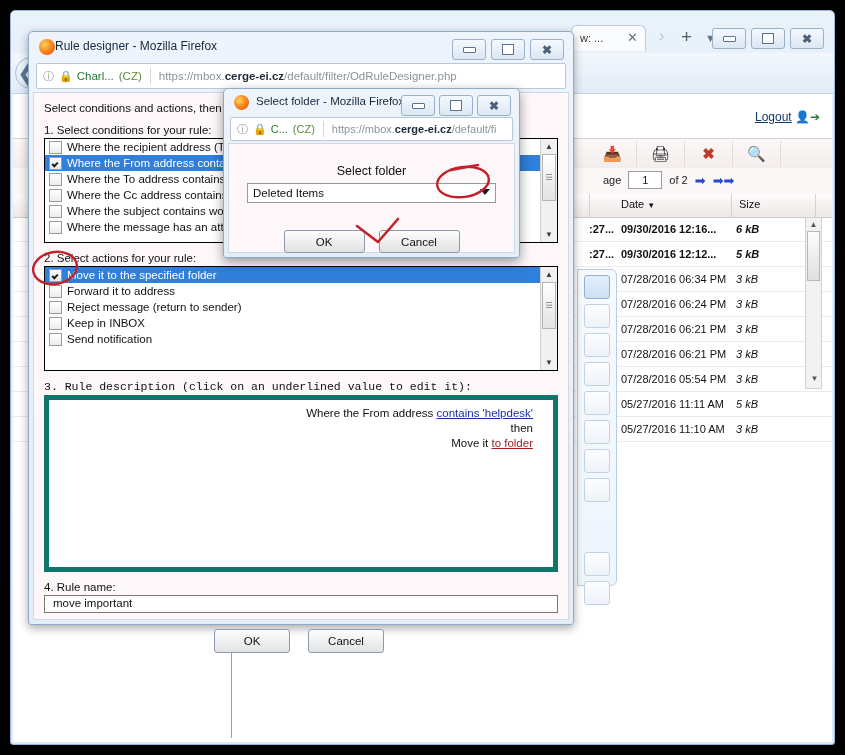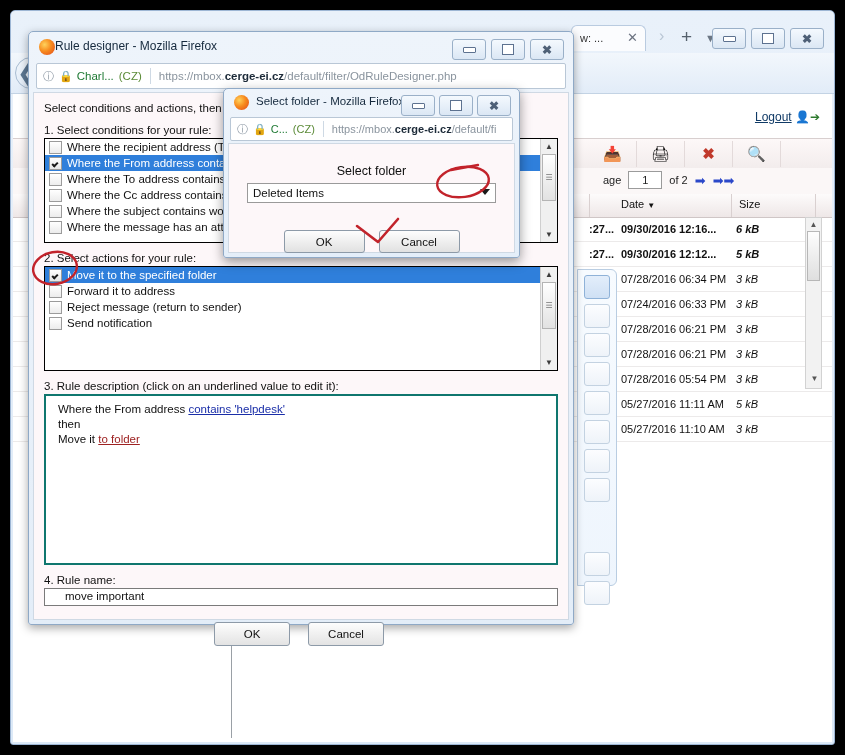--- a/index.html
+++ b/index.html
@@ -116,26 +116,26 @@
   .cbx{width:11px;height:11px;border:1px solid #9b9b9b;background:linear-gradient(#fff,#ececec);
       margin-right:5px;flex:none;position:relative;}
   .cbx.on{background:linear-gradient(#fff,#e6e6e6);}
   .cbx.on:after{content:"";position:absolute;left:2px;top:4px;width:4px;height:2px;
       border-left:2px solid #1a1a1a;border-bottom:2px solid #1a1a1a;transform:rotate(-45deg);}
   .lbsb{position:absolute;right:0;top:0;width:16px;height:100%;background:#f0f0f0;border-left:1px solid #cfcfcf;}
   .lbsb .a{height:15px;text-align:center;font-size:8px;color:#3c3c3c;line-height:15px;}
   .lbsb .t{height:45px;margin:0 1px;background:linear-gradient(#ffffff,#e2e2e2);border:1px solid #b4b4b4;
       display:flex;align-items:center;justify-content:center;font-size:8px;color:#777;}
 
-  .descbox{background:#fff;border:2px solid #0f766e;height:155px;padding:6px 12px;font-size:11.5px;color:#111;line-height:15px;}
+  .descbox{background:#fff;border:5px solid #0f766e;height:155px;padding:6px 20px;font-size:11.5px;color:#111;line-height:15px;text-align:right;}
   .lnk-blue{color:#1a2ea8;text-decoration:underline;cursor:pointer;}
   .lnk-red{color:#9e2222;text-decoration:underline;cursor:pointer;}
 
   .nameinput{width:100%;height:18px;background:#fff;border:1px solid #7a7a7a;box-sizing:border-box;
-      font-size:11.5px;color:#111;padding:1px 20px;}
+      font-size:11.5px;color:#111;padding:1px 8px;}
   .btnrow{margin-top:16px;display:flex;justify-content:center;gap:18px;padding-right:4px;}
   .winbtn{width:74px;height:22px;border:1px solid #8d9aa8;border-radius:3px;
       background:linear-gradient(#fdfdfd,#e3e3e3);font-size:11.5px;color:#111;
       display:flex;align-items:center;justify-content:center;cursor:pointer;}
 
   
   .selfolder{position:absolute;left:223px;top:88px;width:297px;height:170px;
       background:linear-gradient(#eef4fb,#e4eef9);border:1px solid #8fa9c6;border-radius:5px 5px 3px 3px;
       box-shadow:0 4px 12px rgba(0,0,0,.4);box-sizing:border-box;}
   .sf-title{position:absolute;left:0;top:0;width:100%;height:28px;}
@@ -259,21 +259,21 @@
             <div class="col-b">09/30/2016 12:12...</div>
             <div class="col-c">5 kB</div>
           </div>
           <div class="mailrow">
             <div class="col-a">4 PM</div>
             <div class="col-b">07/28/2016 06:34 PM</div>
             <div class="col-c">3 kB</div>
           </div>
           <div class="mailrow">
             <div class="col-a"></div>
-            <div class="col-b">07/24/2016 06:33 PM</div>
+            <div class="col-b">07/28/2016 06:24 PM</div>
             <div class="col-c">3 kB</div>
           </div>
           <div class="mailrow">
             <div class="col-a"></div>
             <div class="col-b">07/28/2016 06:21 PM</div>
             <div class="col-c">3 kB</div>
           </div>
           <div class="mailrow">
             <div class="col-a"></div>
             <div class="col-b">07/28/2016 06:21 PM</div>
@@ -397,31 +397,35 @@
             <div class="lbrow">
               <span class="cbx"></span>
               <span>Forward it to address</span>
             </div>
             <div class="lbrow">
               <span class="cbx"></span>
               <span>Reject message (return to sender)</span>
             </div>
             <div class="lbrow">
               <span class="cbx"></span>
+              <span>Keep in INBOX</span>
+            </div>
+            <div class="lbrow">
+              <span class="cbx"></span>
               <span>Send notification</span>
             </div>
           </div>
         <div class="lbsb">
           <div class="a">▲</div>
           <div class="t">☰</div>
           <div class="a" style="position:absolute;bottom:0;width:100%;">▼</div>
         </div>
       </div>
 
-      <div class="rd-step" style="margin-top:9px;">3. Rule description (click on an underlined value to edit it):</div>
+      <div class="rd-step" style="margin-top:9px;font-family:Liberation Mono, monospace;">3. Rule description (click on an underlined value to edit it):</div>
       <div class="descbox">
         <div>
           <span>Where the From address </span><span class="lnk-blue">contains 'helpdesk'</span>
         </div>
         <div>then</div>
         <div>
           <span>Move it </span><span class="lnk-red">to folder</span>
         </div>
       </div>
 

